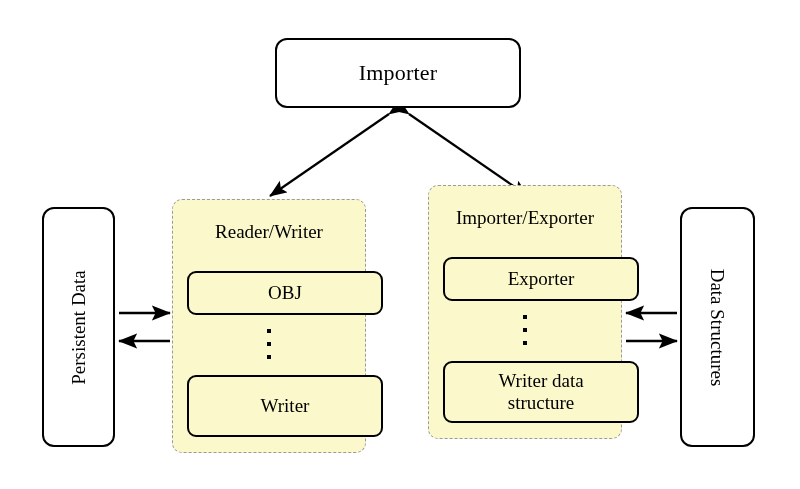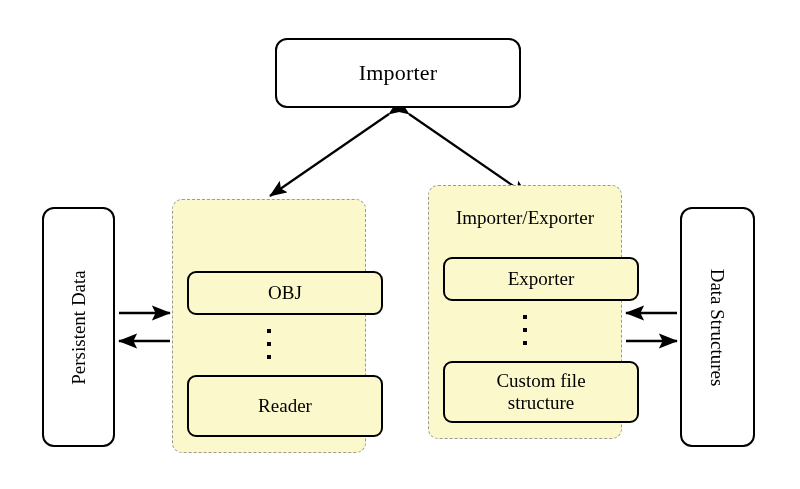--- a/index.html
+++ b/index.html
@@ -199,52 +199,53 @@
 
   <div class="node-box side-box" id="persistent-data-box">
     <span class="vertical-label rot-ccw">Persistent Data</span>
   </div>
 
   <div class="node-box side-box" id="data-structures-box">
     <span class="vertical-label rot-cw">Data Structures</span>
   </div>
 
   <div class="group-panel" id="reader-writer-panel">
+    <div class="group-title">Reader/Writer</div>
 
     <div class="item-box item-top">
       <span>OBJ</span>
     </div>
 
     <div class="vdots">
       <span></span>
         <span></span>
         <span></span>
     </div>
 
     <div class="item-box item-bottom">
       <span>
-        <span>Reader</span><br>
+        <span>Writer</span><br>
       </span>
     </div>
   </div>
 
   <div class="group-panel" id="importer-exporter-panel">
     <div class="group-title">Importer/Exporter</div>
 
     <div class="item-box item-top">
       <span>Exporter</span>
     </div>
 
     <div class="vdots">
       <span></span>
         <span></span>
         <span></span>
     </div>
 
     <div class="item-box item-bottom">
       <span>
-        <span>Custom file</span><br>
+        <span>Writer data</span><br>
         <span>structure</span>
       </span>
     </div>
   </div>
 
 </div>
 
 </body></html>

